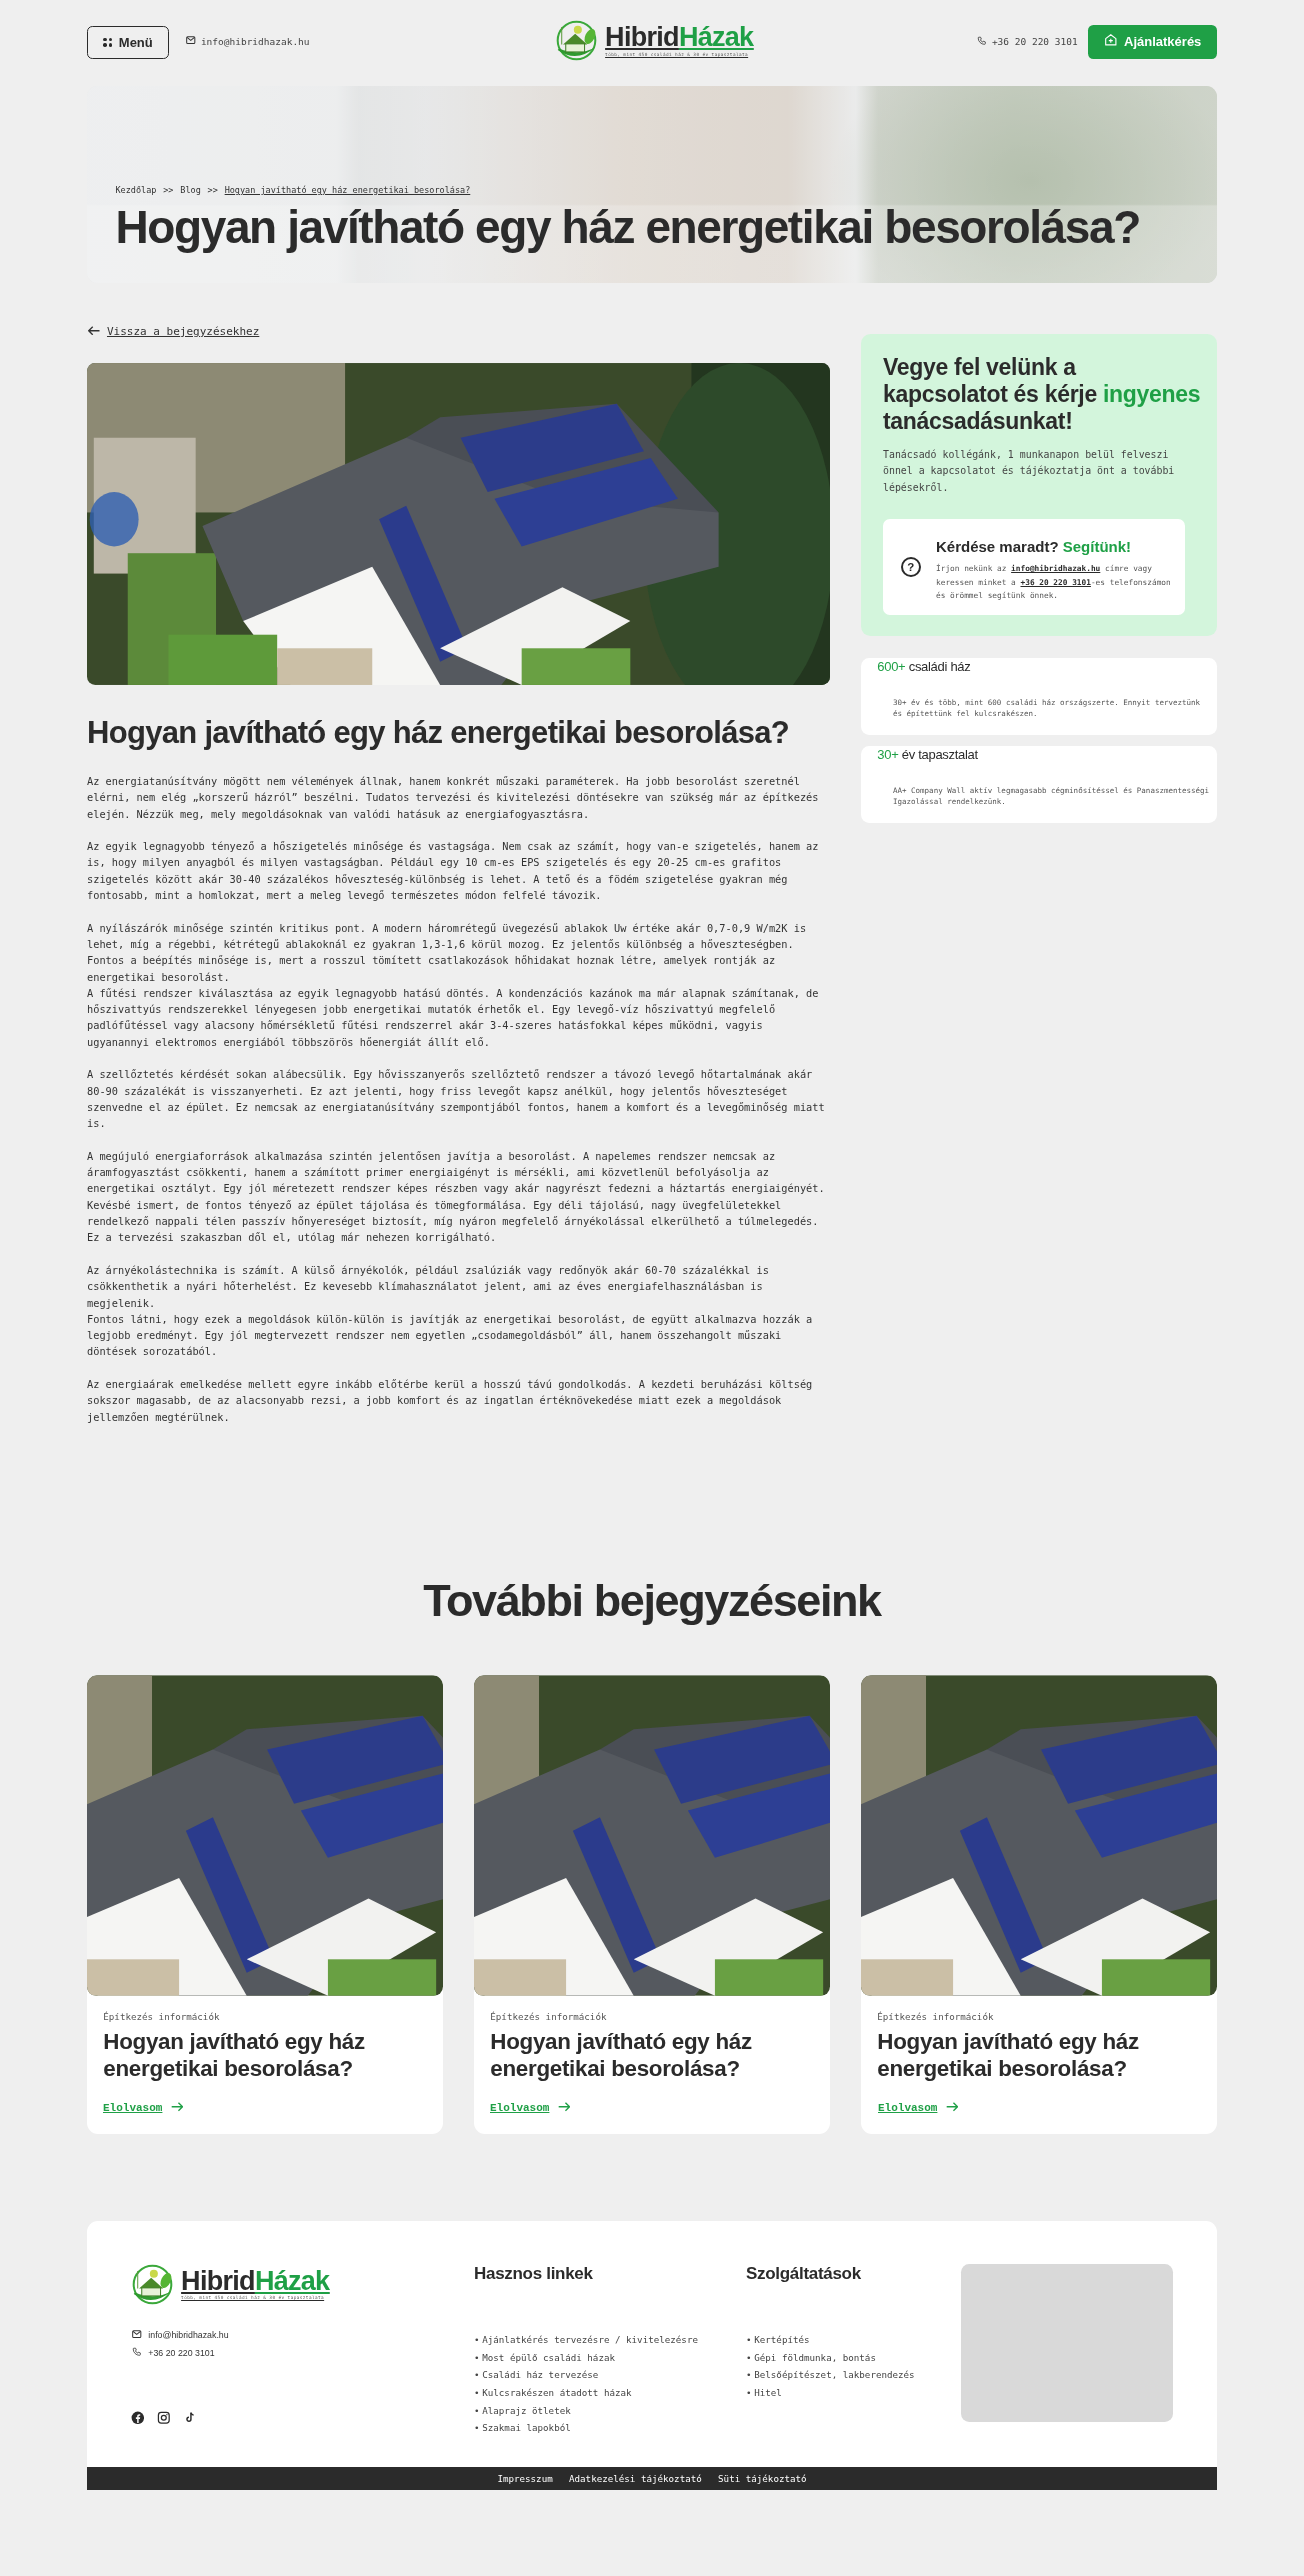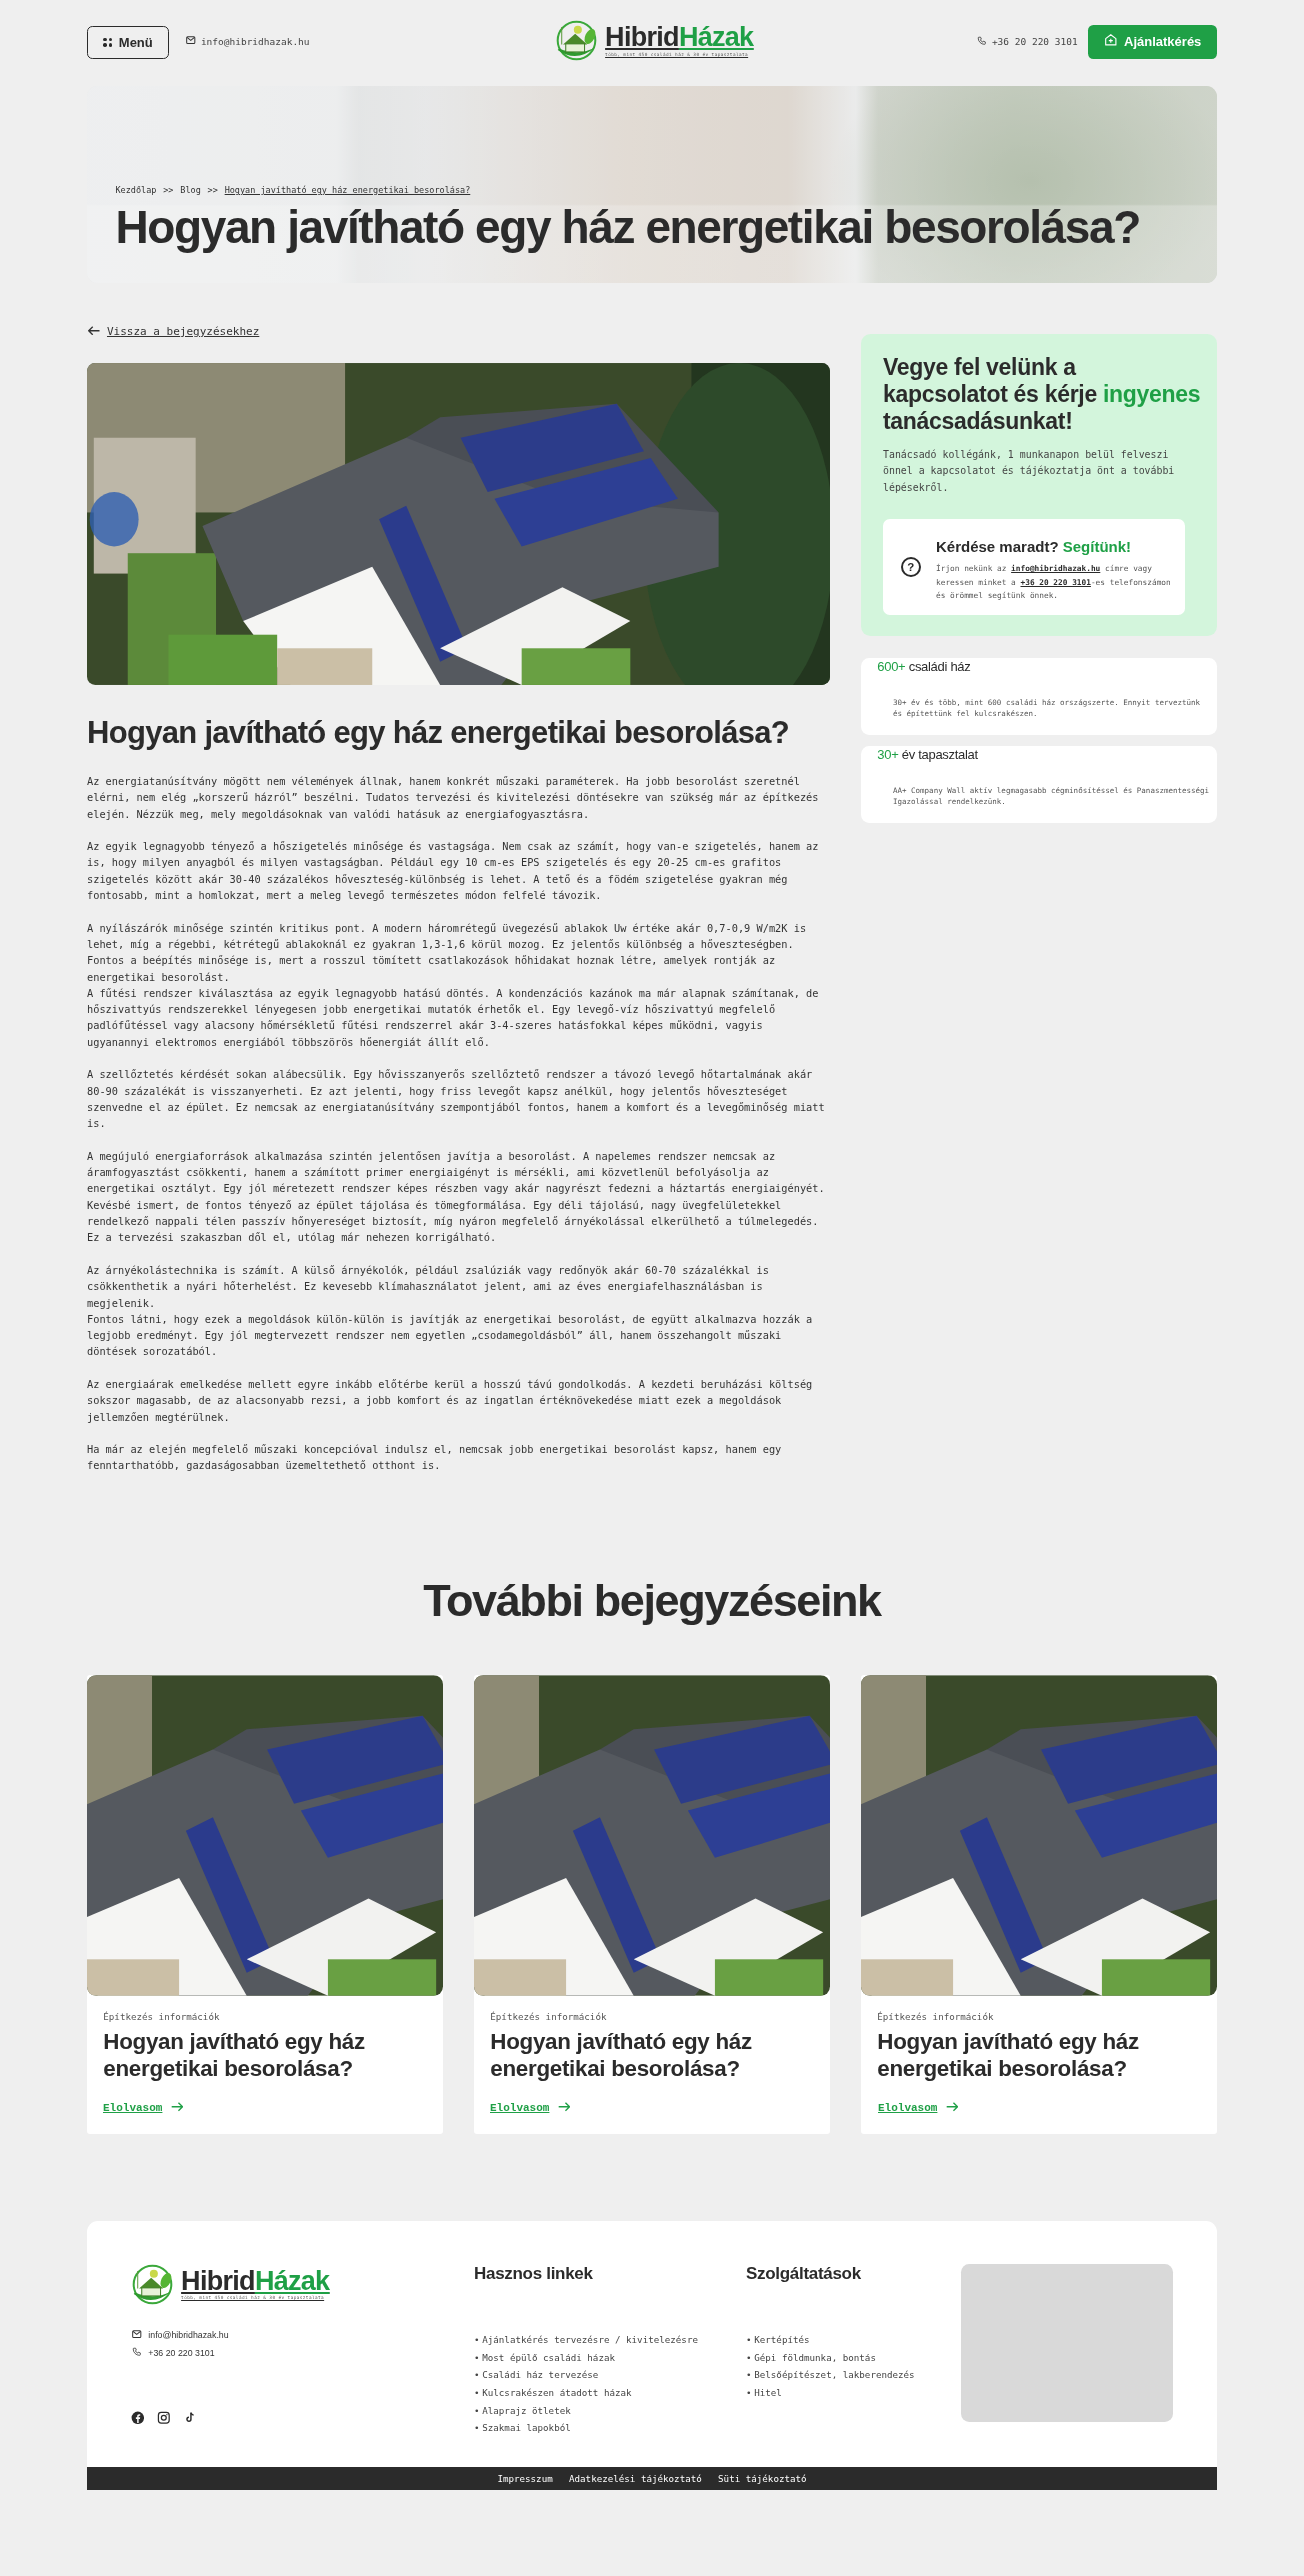--- a/index.html
+++ b/index.html
@@ -85,21 +85,21 @@
   .help-p { position: absolute; left: 53px; top: 43px; width: 238px; font-size: 7.8px; line-height: 13.6px; color: #555; }
   .help-p b { color: #2b2b2b; text-decoration: underline; }
 
   .stat-card { position: absolute; left: 861px; width: 356px; height: 77px; background: #fff; border-radius: 8.2px; }
   .stat-h { position: absolute; left: 16.3px; top: 1px; font-size: 13px; font-weight: 400; letter-spacing: -0.3px; color: #2b2b2b; }
   .stat-h .g { color: #1fa046; }
   .stat-p { position: absolute; left: 32px; top: 39px; width: 319px; font-size: 7.5px; line-height: 11px; color: #555; }
 
   
   .more-title { position: absolute; left: 0; width: 1304px; top: 1575px; text-align: center; font-size: 45px; font-weight: 800; letter-spacing: -1.4px; color: #2b2b2b; }
-  .post-card { position: absolute; top: 1675px; width: 356px; height: 459px; background: #fff; border-radius: 3px; overflow: hidden; }
+  .post-card { position: absolute; top: 1675px; width: 356px; height: 459px; background: #fff; border-radius: 11px; overflow: hidden; }
   .post-img { position: absolute; left: 0; top: 0; width: 356px; height: 321px; border-radius: 9.5px; overflow: hidden; }
   .post-cat { position: absolute; left: 16.3px; top: 336px; font-size: 9.2px; color: #555; }
   .post-title { position: absolute; left: 16.3px; top: 353px; width: 319px; font-size: 22.4px; font-weight: 800; line-height: 27px; letter-spacing: -0.3px; color: #2b2b2b; }
   .post-link { position: absolute; left: 16.3px; top: 2102px; font-size: 11px; font-weight: 700; color: #1fa046; display: flex; gap: 8.2px; align-items: center; text-decoration: none; font-family: Liberation Mono, monospace; }
   .post-link .t { text-decoration: underline; }
 
   
   .footer { position: absolute; left: 87px; top: 2221px; width: 1130px; height: 246px; background: #fff; border-radius: 11px 11px 0 0; }
   .f-logo { position: absolute; left: 41px; top: 42px; display: flex; align-items: center; gap: 4.1px; }
   .f-contact { position: absolute; left: 45px; font-size: 8.8px; color: #333; display: flex; align-items: center; gap: 6.8px; text-decoration: none; }
@@ -227,21 +227,20 @@
   <p>Az energiatanúsítvány mögött nem vélemények állnak, hanem konkrét műszaki paraméterek. Ha jobb besorolást szeretnél elérni, nem elég „korszerű házról” beszélni. Tudatos tervezési és kivitelezési döntésekre van szükség már az építkezés elején. Nézzük meg, mely megoldásoknak van valódi hatásuk az energiafogyasztásra.</p>
   <p>Az egyik legnagyobb tényező a hőszigetelés minősége és vastagsága. Nem csak az számít, hogy van-e szigetelés, hanem az is, hogy milyen anyagból és milyen vastagságban. Például egy 10 cm-es EPS szigetelés és egy 20-25 cm-es grafitos szigetelés között akár 30-40 százalékos hőveszteség-különbség is lehet. A tető és a födém szigetelése gyakran még fontosabb, mint a homlokzat, mert a meleg levegő természetes módon felfelé távozik.</p>
   <p class="tight">A nyílászárók minősége szintén kritikus pont. A modern háromrétegű üvegezésű ablakok Uw értéke akár 0,7-0,9 W/m2K is lehet, míg a régebbi, kétrétegű ablakoknál ez gyakran 1,3-1,6 körül mozog. Ez jelentős különbség a hőveszteségben. Fontos a beépítés minősége is, mert a rosszul tömített csatlakozások hőhidakat hoznak létre, amelyek rontják az energetikai besorolást.</p>
   <p>A fűtési rendszer kiválasztása az egyik legnagyobb hatású döntés. A kondenzációs kazánok ma már alapnak számítanak, de hőszivattyús rendszerekkel lényegesen jobb energetikai mutatók érhetők el. Egy levegő-víz hőszivattyú megfelelő padlófűtéssel vagy alacsony hőmérsékletű fűtési rendszerrel akár 3-4-szeres hatásfokkal képes működni, vagyis ugyanannyi elektromos energiából többszörös hőenergiát állít elő.</p>
   <p>A szellőztetés kérdését sokan alábecsülik. Egy hővisszanyerős szellőztető rendszer a távozó levegő hőtartalmának akár 80-90 százalékát is visszanyerheti. Ez azt jelenti, hogy friss levegőt kapsz anélkül, hogy jelentős hőveszteséget szenvedne el az épület. Ez nemcsak az energiatanúsítvány szempontjából fontos, hanem a komfort és a levegőminőség miatt is.</p>
   <p class="tight">A megújuló energiaforrások alkalmazása szintén jelentősen javítja a besorolást. A napelemes rendszer nemcsak az áramfogyasztást csökkenti, hanem a számított primer energiaigényt is mérsékli, ami közvetlenül befolyásolja az energetikai osztályt. Egy jól méretezett rendszer képes részben vagy akár nagyrészt fedezni a háztartás energiaigényét.</p>
   <p>Kevésbé ismert, de fontos tényező az épület tájolása és tömegformálása. Egy déli tájolású, nagy üvegfelületekkel rendelkező nappali télen passzív hőnyereséget biztosít, míg nyáron megfelelő árnyékolással elkerülhető a túlmelegedés. Ez a tervezési szakaszban dől el, utólag már nehezen korrigálható.</p>
   <p class="tight">Az árnyékolástechnika is számít. A külső árnyékolók, például zsalúziák vagy redőnyök akár 60-70 százalékkal is csökkenthetik a nyári hőterhelést. Ez kevesebb klímahasználatot jelent, ami az éves energiafelhasználásban is megjelenik.</p>
   <p>Fontos látni, hogy ezek a megoldások külön-külön is javítják az energetikai besorolást, de együtt alkalmazva hozzák a legjobb eredményt. Egy jól megtervezett rendszer nem egyetlen „csodamegoldásból” áll, hanem összehangolt műszaki döntések sorozatából.</p>
   <p>Az energiaárak emelkedése mellett egyre inkább előtérbe kerül a hosszú távú gondolkodás. A kezdeti beruházási költség sokszor magasabb, de az alacsonyabb rezsi, a jobb komfort és az ingatlan értéknövekedése miatt ezek a megoldások jellemzően megtérülnek.</p>
-  <p>Ha már az elején megfelelő műszaki koncepcióval indulsz el, nemcsak jobb energetikai besorolást kapsz, hanem egy fenntarthatóbb, gazdaságosabban üzemeltethető otthont is.</p>
 </div>
 
 <div class="cta-card">
   <h3 class="cta-h"><span>Vegye fel velünk a kapcsolatot és kérje </span><span class="g">ingyenes</span><span> tanácsadásunkat!</span></h3>
   <p class="cta-p mono">Tanácsadó kollégánk, 1 munkanapon belül felveszi önnel a kapcsolatot és tájékoztatja önt a további lépésekről.</p>
   <div class="help-box">
     <span class="help-icon">?</span>
     <h4 class="help-h"><span>Kérdése maradt? </span><span class="g">Segítünk!</span></h4>
     <p class="help-p mono"><span>Írjon nekünk az </span><b>info@hibridhazak.hu</b><span> címre vagy keressen minket a </span><b>+36 20 220 3101</b><span>-es telefonszámon és örömmel segítünk önnek.</span></p>
   </div>

